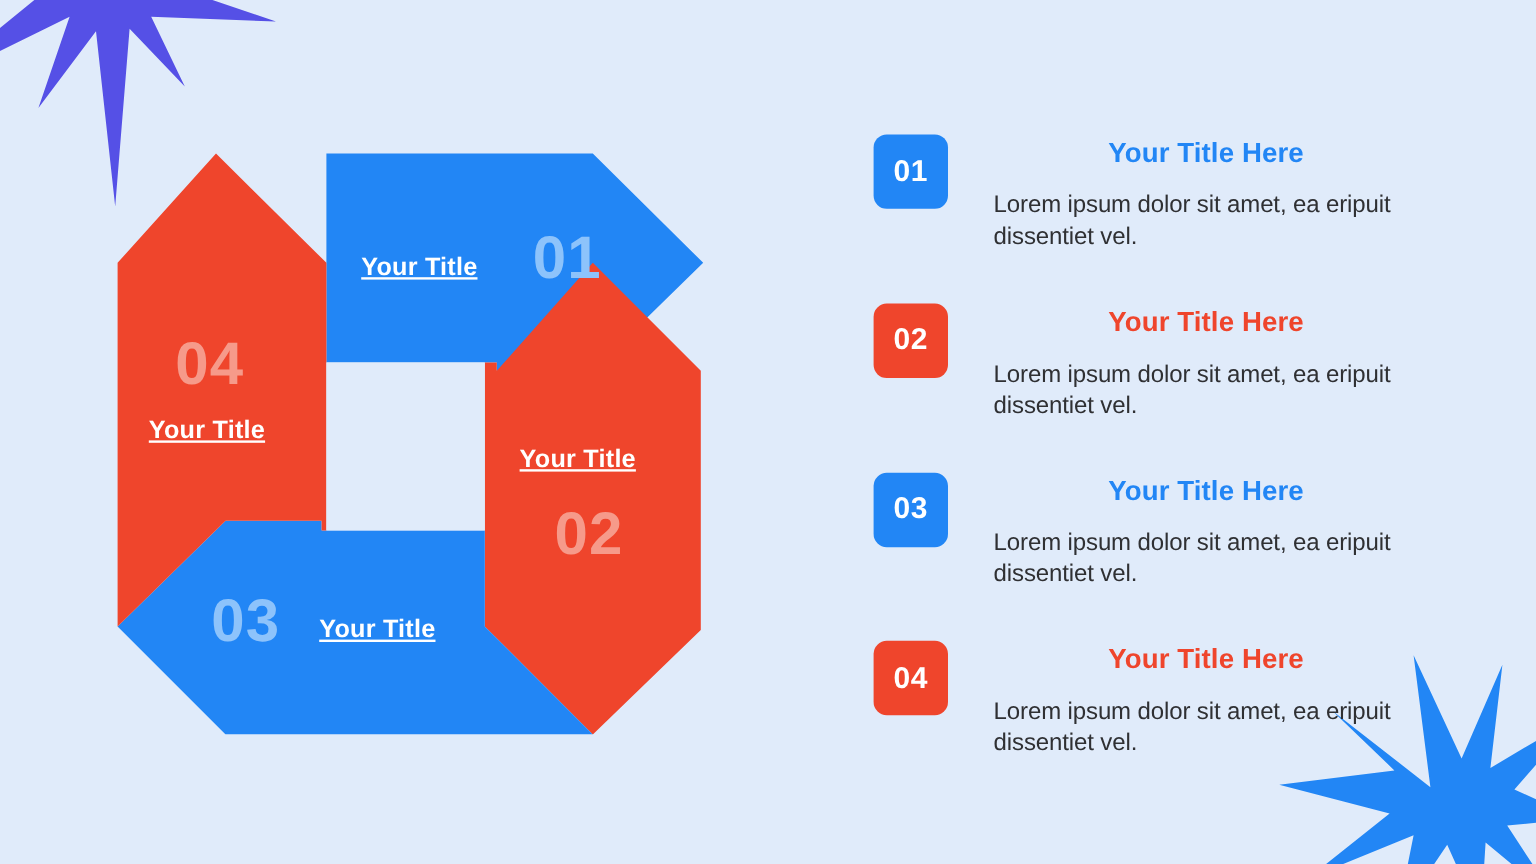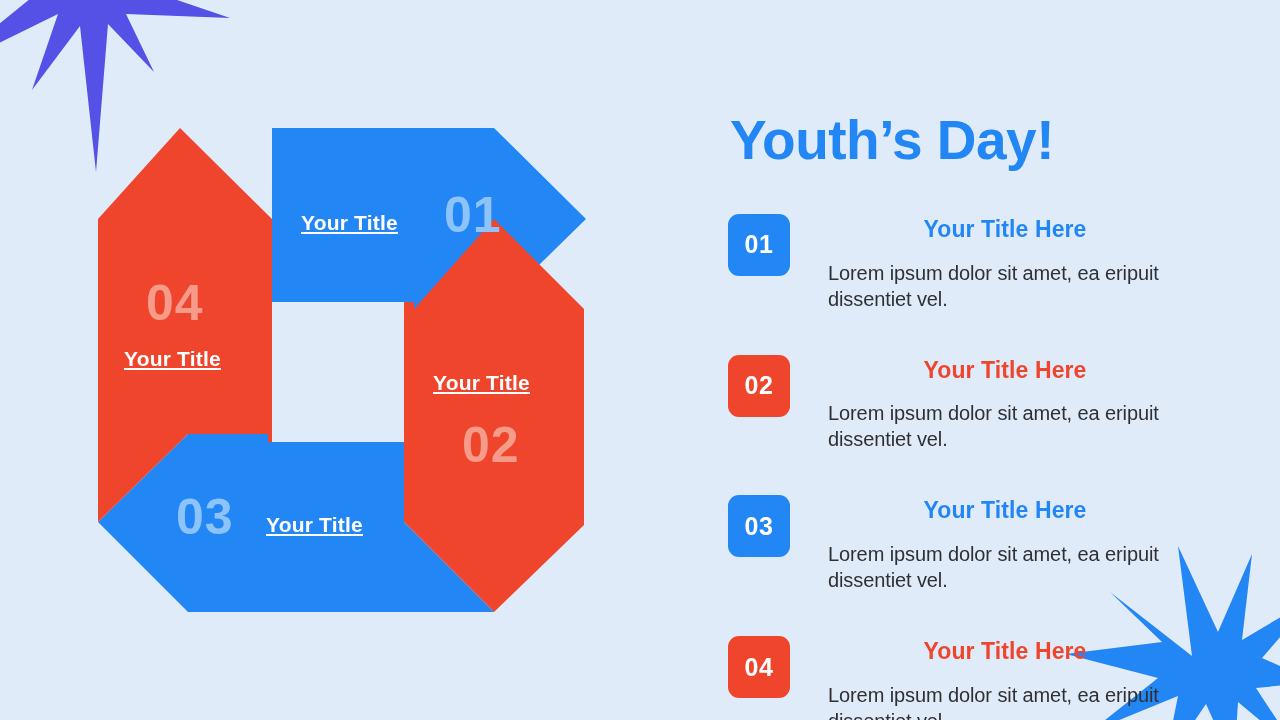--- a/index.html
+++ b/index.html
@@ -181,21 +181,20 @@
     <div class="seg-label seg-num num-on-red lbl-02-num">02</div>
 
     <div class="seg-label seg-title lbl-03-title">Your Title</div>
     <div class="seg-label seg-num num-on-blue lbl-03-num">03</div>
 
     <div class="seg-label seg-title lbl-04-title">Your Title</div>
     <div class="seg-label seg-num num-on-red lbl-04-num">04</div>
   </div>
 
   <div class="right-panel">
-    <h1 class="headline">Youth’s Day!</h1>
 
     <div class="item-list">
 
       <div class="item">
         <div class="badge blue">01</div>
         <div class="item-body">
           <p class="item-title blue">Your Title Here</p>
           <p class="item-desc">Lorem ipsum dolor sit amet, ea eripuit dissentiet vel.</p>
         </div>
       </div>

